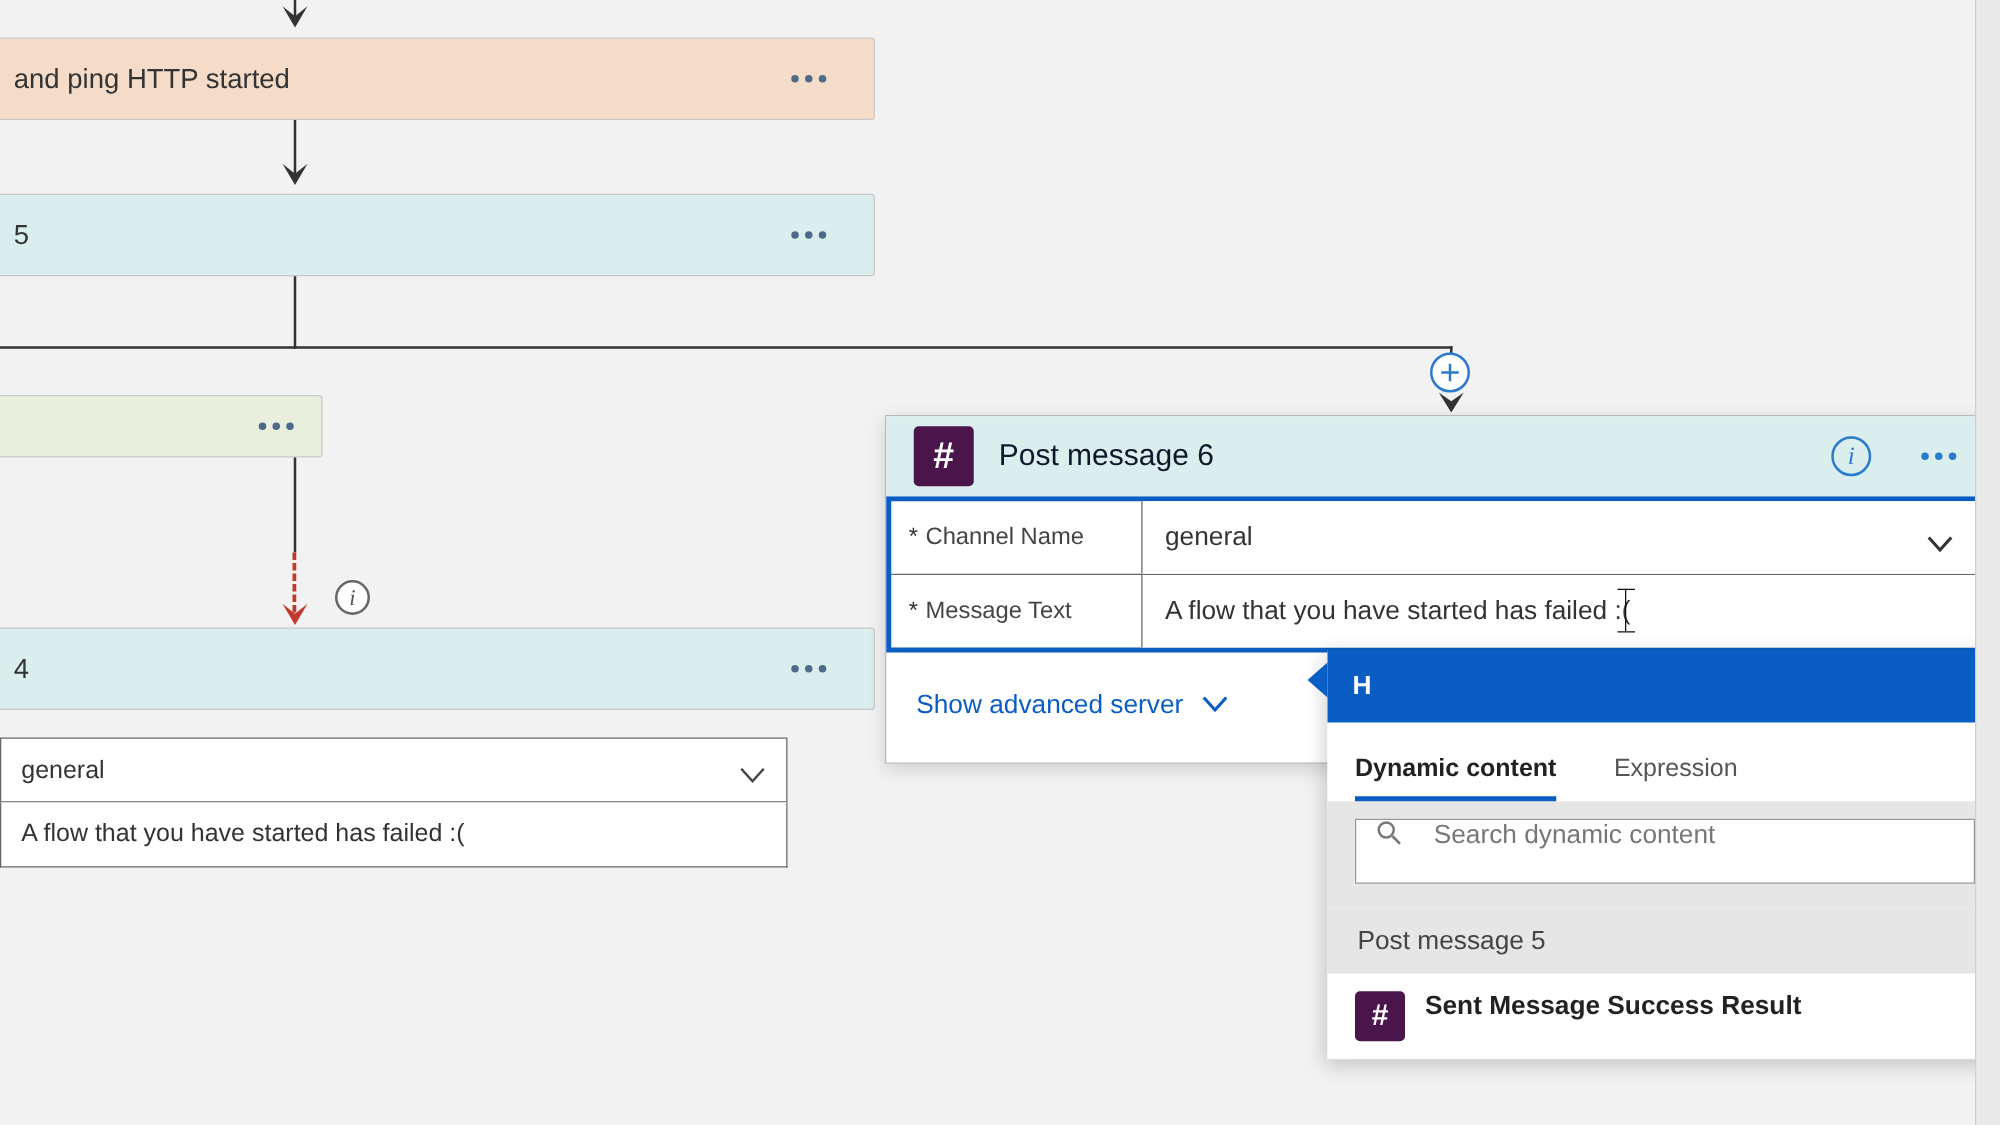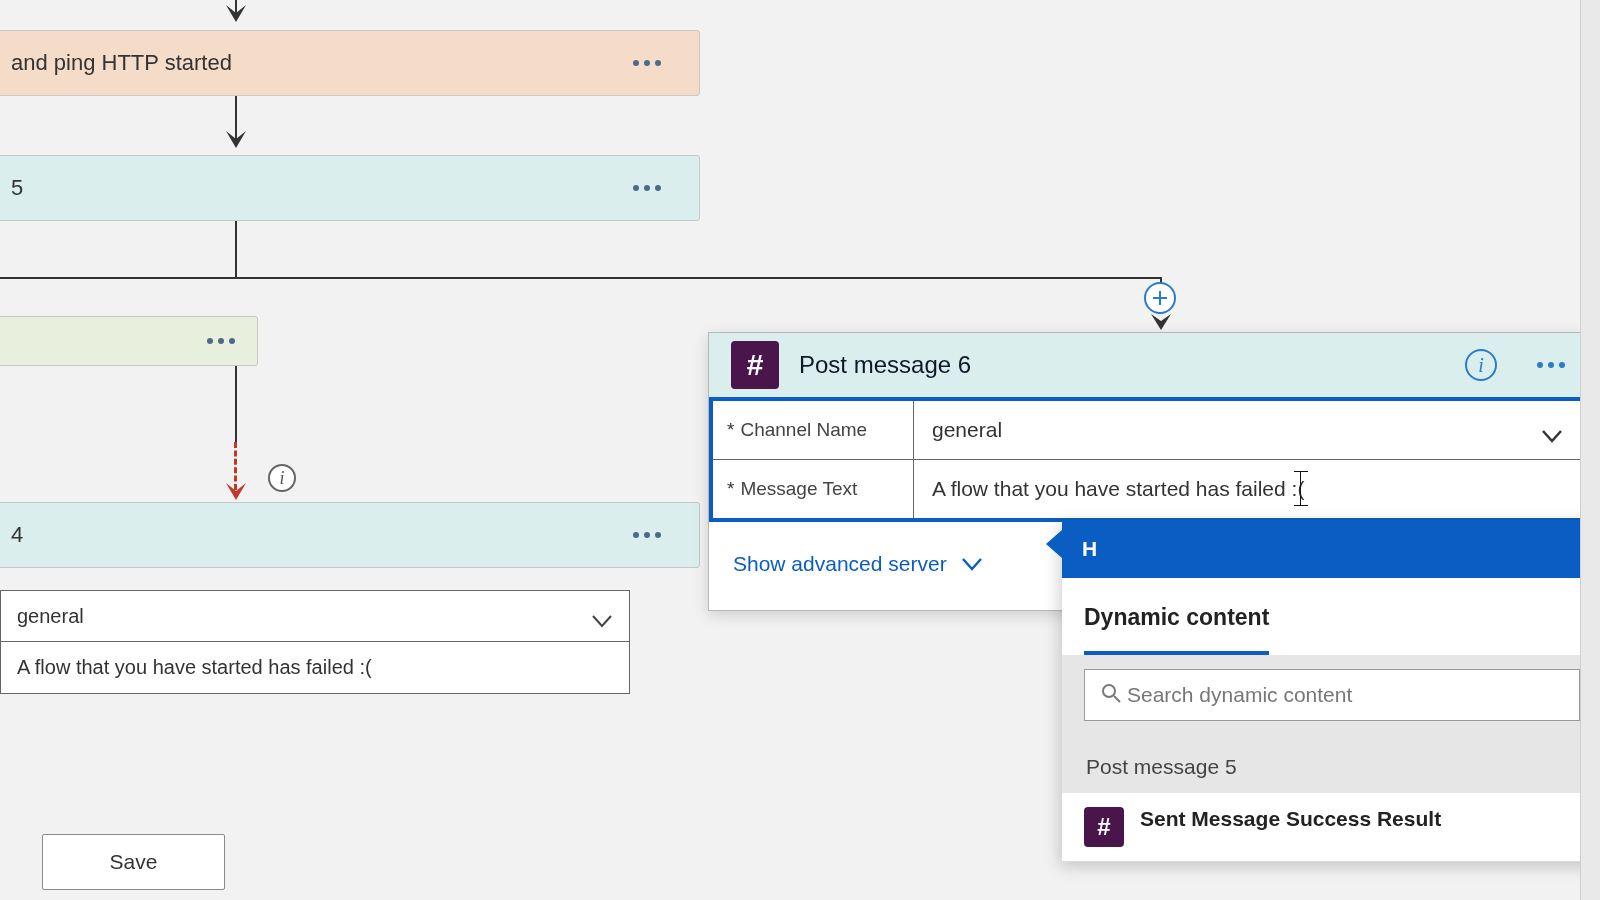--- a/index.html
+++ b/index.html
@@ -159,26 +159,26 @@
   }
   .dyn-tip .h-letter { font-weight:600; }
   .dyn-tip-arrow {
     position:absolute; left:-16px; top:10px;
     width:0; height:0;
     border-top:14px solid transparent;
     border-bottom:14px solid transparent;
     border-right:16px solid #0a5dc2;
   }
   .dyn-tabs { display:flex; padding: 10px 22px 0 22px; gap:46px; background:#fff; }
-  .dyn-tab { font-size:23px; color:#555; padding:16px 0 20px 0; border-bottom:4px solid transparent; }
+  .dyn-tab { font-size:20px; color:#555; padding:16px 0 10px 0; border-bottom:4px solid transparent; }
   .dyn-tab.active { color:#222; font-weight:600; border-bottom-color:#0a5dc2; }
   .dyn-search-wrap { background:#e6e6e6; padding: 14px 22px 20px 22px; }
   .dyn-search {
     height:52px; background:#fff; border:1px solid #999;
-    display:flex; align-items:center; padding:0 16px; gap:6px;
+    display:flex; padding:0 16px; gap:26px;
     font-size:21px; color:#777;
   }
   .dyn-group-h {
     background:#e6e6e6; padding: 14px 24px; font-size:21px; color:#444;
   }
   .dyn-item {
     display:flex; gap:16px; padding: 14px 22px; align-items:flex-start;
     border-bottom:1px solid #ddd; background:#fff;
   }
   .dyn-item .ico {
@@ -291,23 +291,20 @@
     <div class="inp">
       <span>A flow that you have started has failed :(</span>
     </div>
     <div class="opt-row" style="margin-left:-58px;">
       
       
     </div>
   </div>
 
   <div class="footer">
-    <div class="btn">
-      <span>Save</span>
-    </div>
   </div>
 
   <div class="action-card">
     <div class="ac-header">
       <div class="slack-ico">#</div>
       <div class="ac-title">Post message 6</div>
       <div class="ac-info">i</div>
       <div class="ac-menu">
         <span class="dot"></span>
           <span class="dot"></span>
@@ -360,20 +357,23 @@
 
   <div class="dyn-panel">
     <div class="dyn-tip">
       <div class="dyn-tip-arrow"></div>
       <span class="h-letter">H</span>
     </div>
     <div class="dyn-tabs">
       <div class="dyn-tab active">
         <span>Dynamic content</span>
       </div>
+      <div class="dyn-tab">
+        <span>Expression</span>
+      </div>
     </div>
     <div class="dyn-search-wrap">
       <div class="dyn-search">
         <span>
           <svg width="20" height="20">
               <circle cx="8" cy="8" r="6" stroke="#777" stroke-width="2" fill="none"></circle>
               <line x1="13" y1="13" x2="19" y2="19" stroke="#777" stroke-width="2"></line>
             </svg>
         </span>
         <span>Search dynamic content</span>

